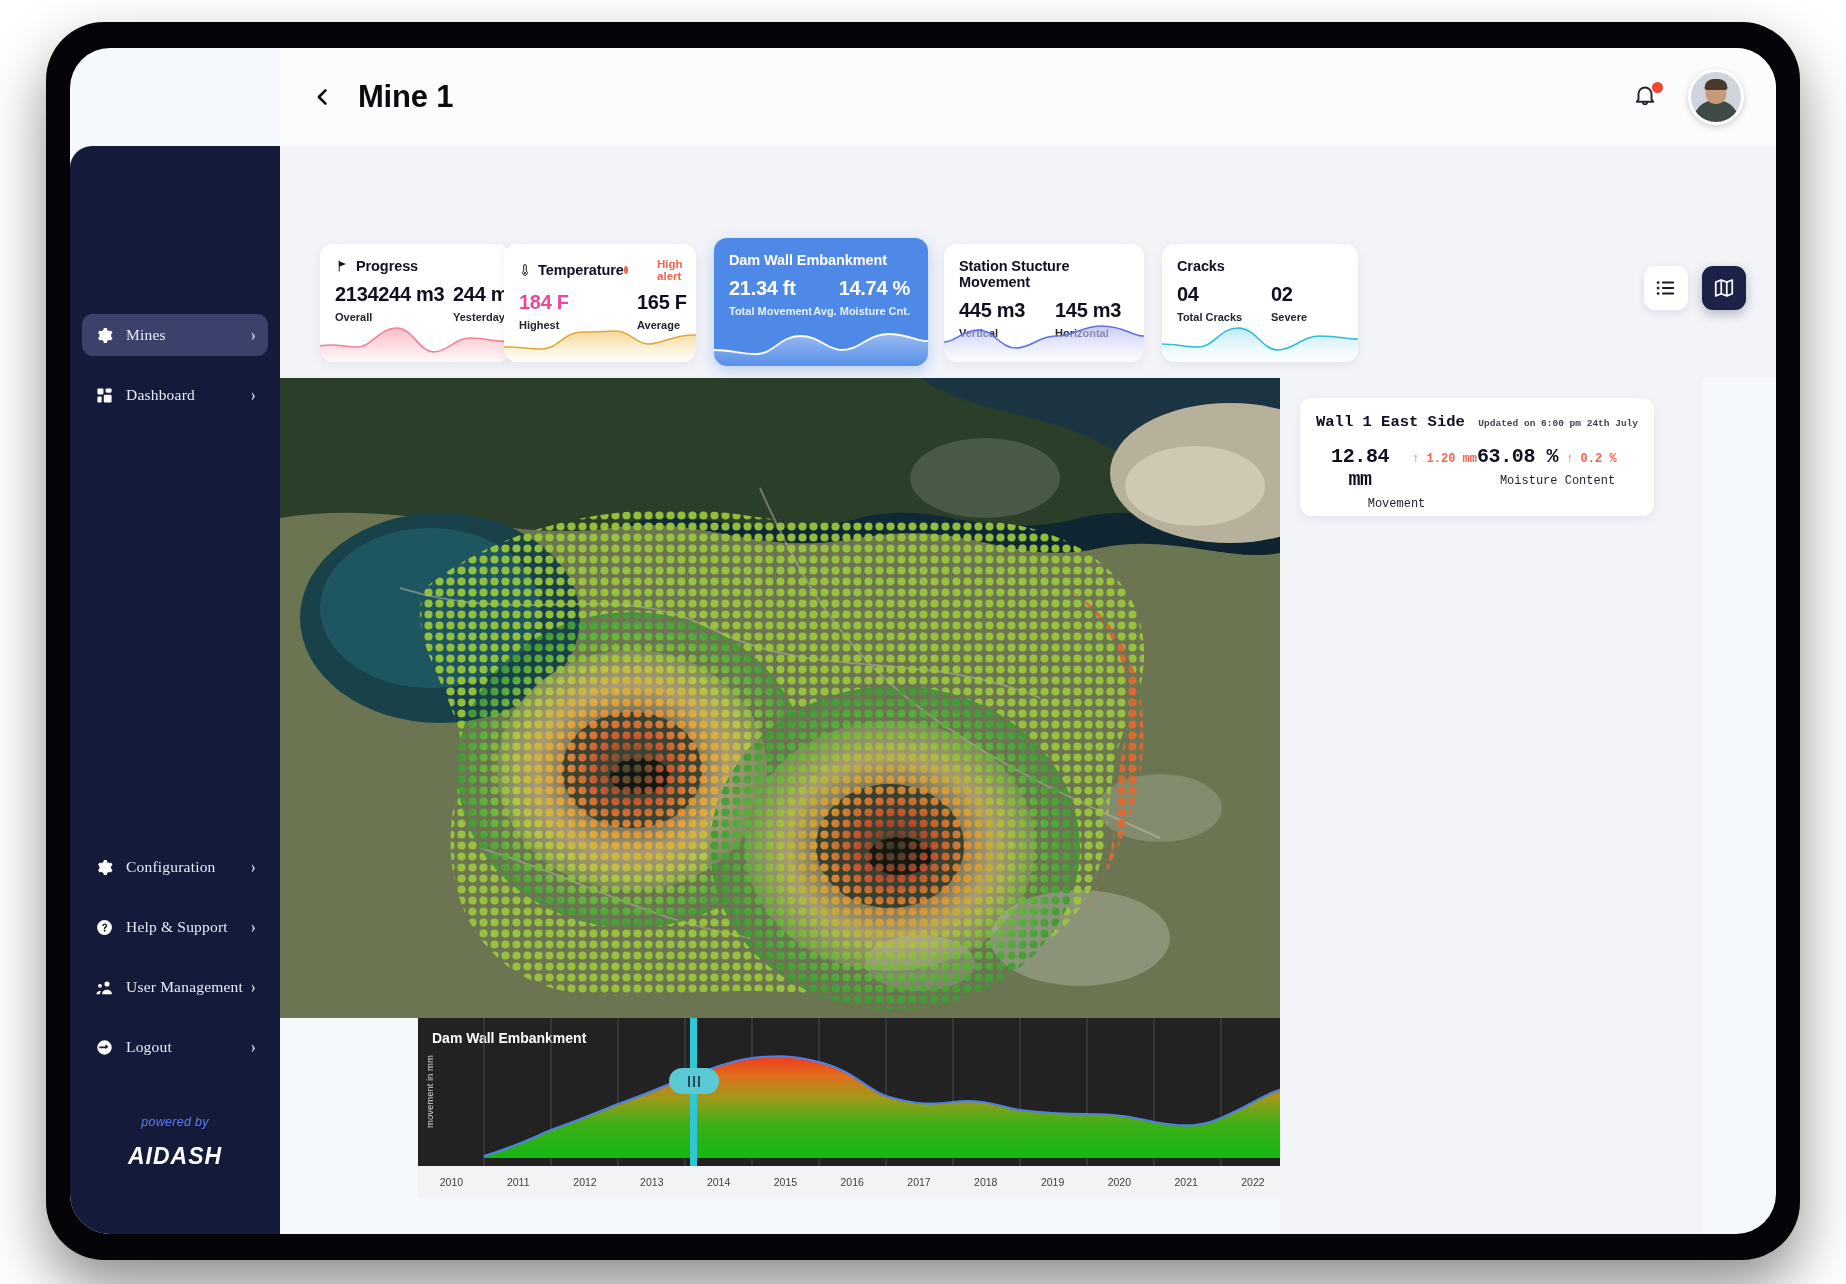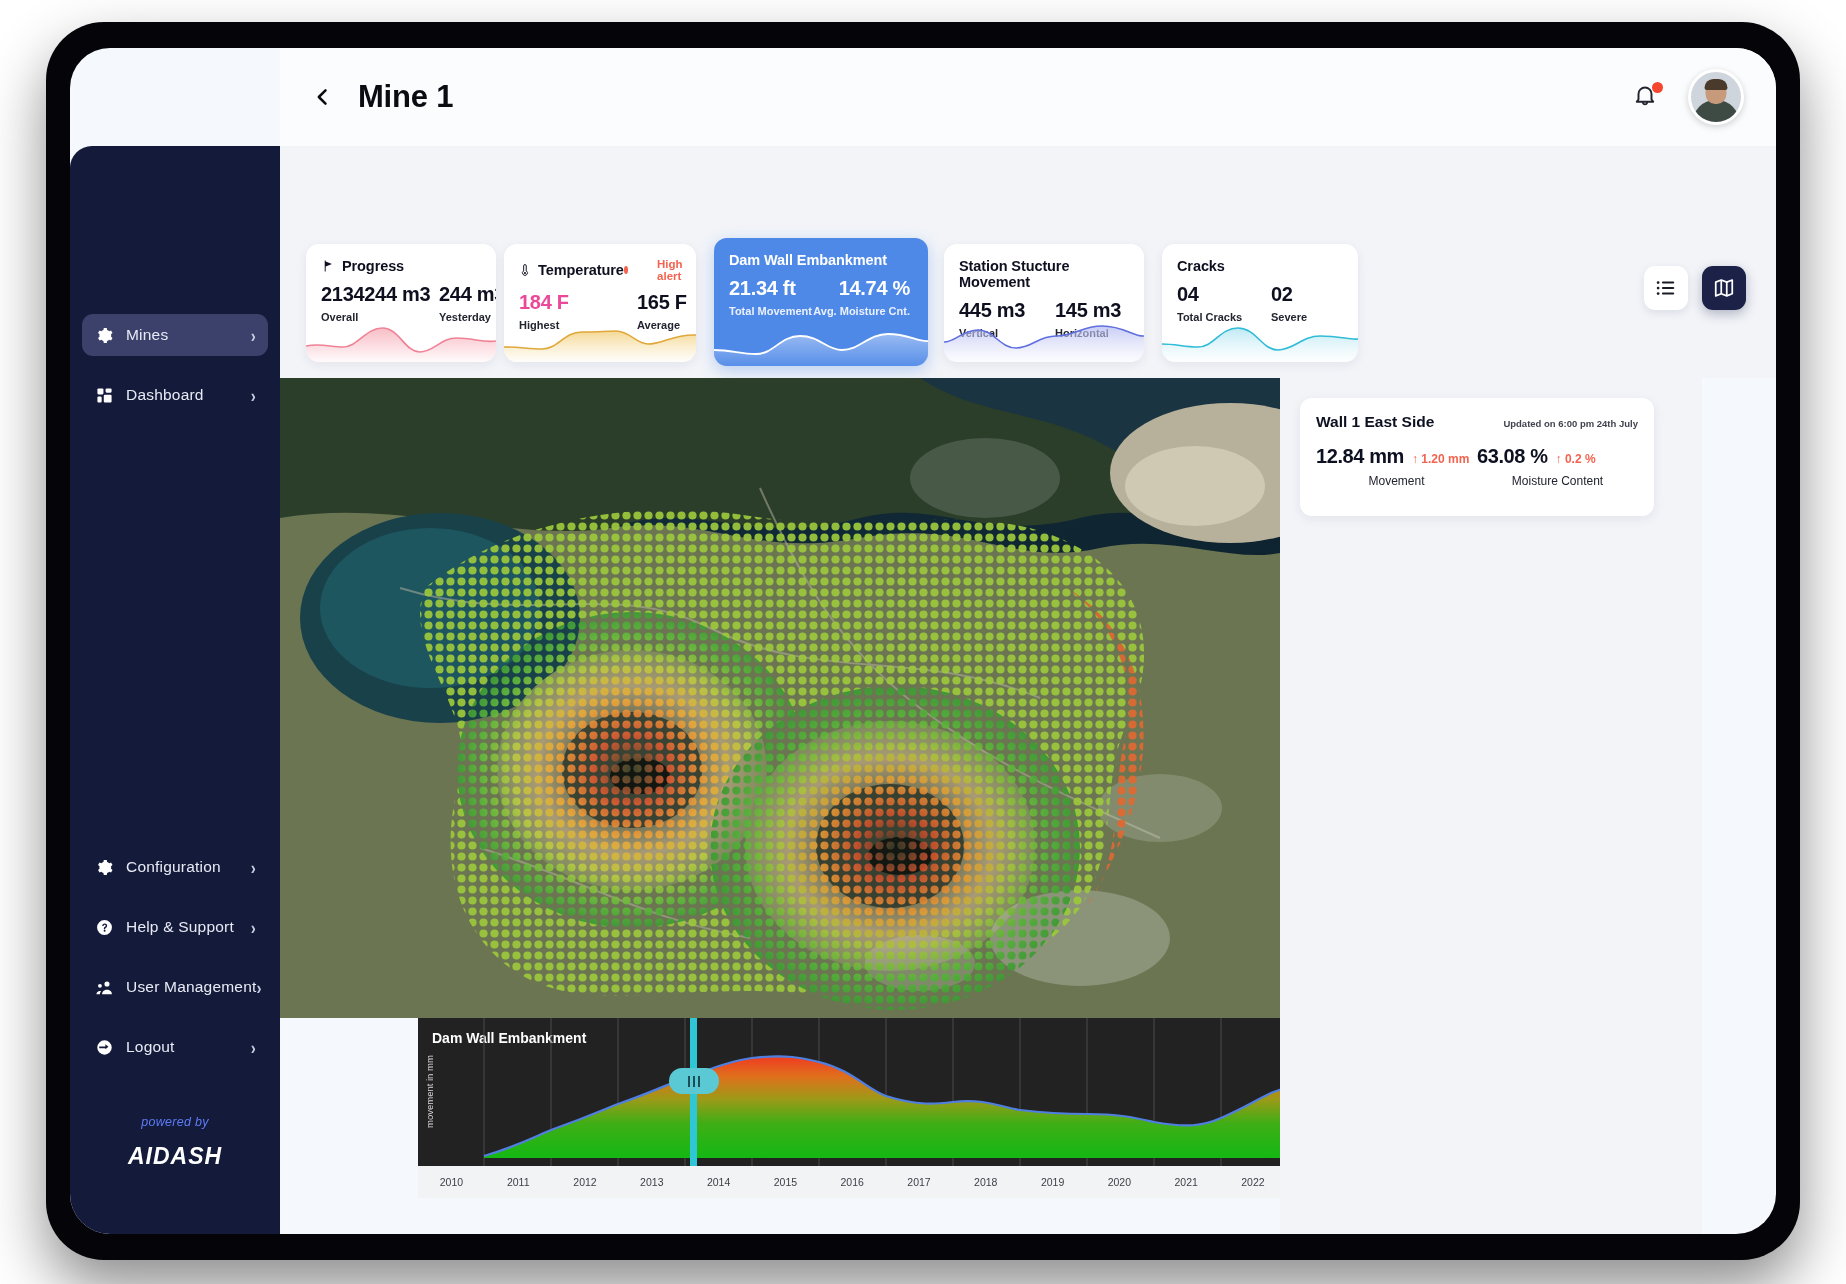--- a/index.html
+++ b/index.html
@@ -45,20 +45,21 @@
     position: relative;
     display: flex; align-items: center;
     height: 42px;
     margin: 0 12px 18px 12px;
     padding: 0 12px;
     border-radius: 11px;
     color: #e8ebf5;
     font-size: 15.5px;
     letter-spacing: .2px;
     cursor: pointer;
+    font-family: Liberation Serif, serif;
   }
   .side-item.active { background: #3b416a; }
   .side-ico {
     width: 20px; height: 20px;
     margin-right: 12px;
     display: flex; align-items: center; justify-content: center;
     flex: 0 0 20px;
   }
   .side-ico svg { width: 17px; height: 17px; fill: #ffffff; }
   .side-label { flex: 1; white-space: nowrap; }
@@ -267,20 +268,21 @@
     text-align: center;
     font-size: 10.5px; color: #3c3f46;
   }
 
   
   #right-pane {
     position: absolute;
     left: 1210px; top: 330px;
     width: 422px; height: 856px;
     background: #f2f4f8;
+    font-family: Liberation Mono, monospace;
   }
   #detail-card {
     position: absolute;
     left: 20px; top: 20px;
     width: 354px; height: 118px;
     background: #ffffff;
     border-radius: 12px;
     box-shadow: 0 3px 12px rgba(24,34,68,.07);
   }
   #detail-head {
@@ -399,21 +401,21 @@
         <div id="avatar">
           <span class="body"></span>
           <span class="head"></span>
           <span class="hair"></span>
         </div>
       </div>
     </header>
 
     <section id="cards">
 
-      <div class="card" id="card-progress" style="left:26px; width:190px;">
+      <div class="card" id="card-progress" style="left:40px; width:190px;">
         <div class="c-head">
           <span class="c-ico">
             <svg viewBox="0 0 24 24">
                 <path d="M5 2v20h1.8v-9.2l11.6-4.6L6.8 3.6V2z" fill="#0e1020"></path>
               </svg>
           </span>
           <span class="c-title">Progress</span>
         </div>
         <div class="c-vals">
           <div class="c-col">

